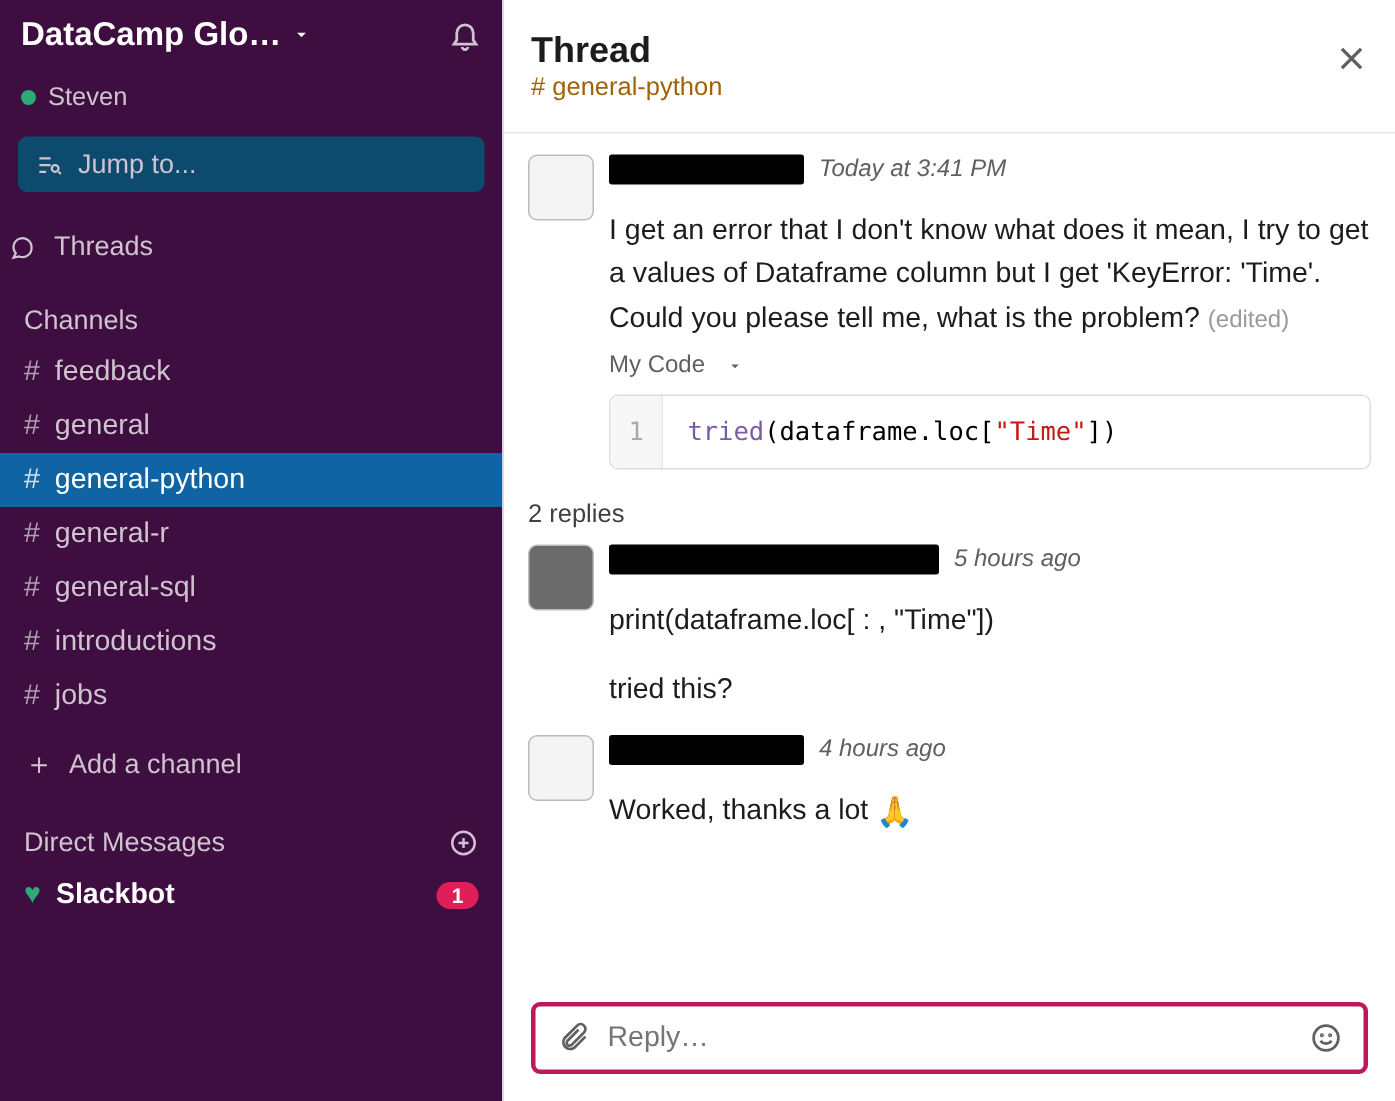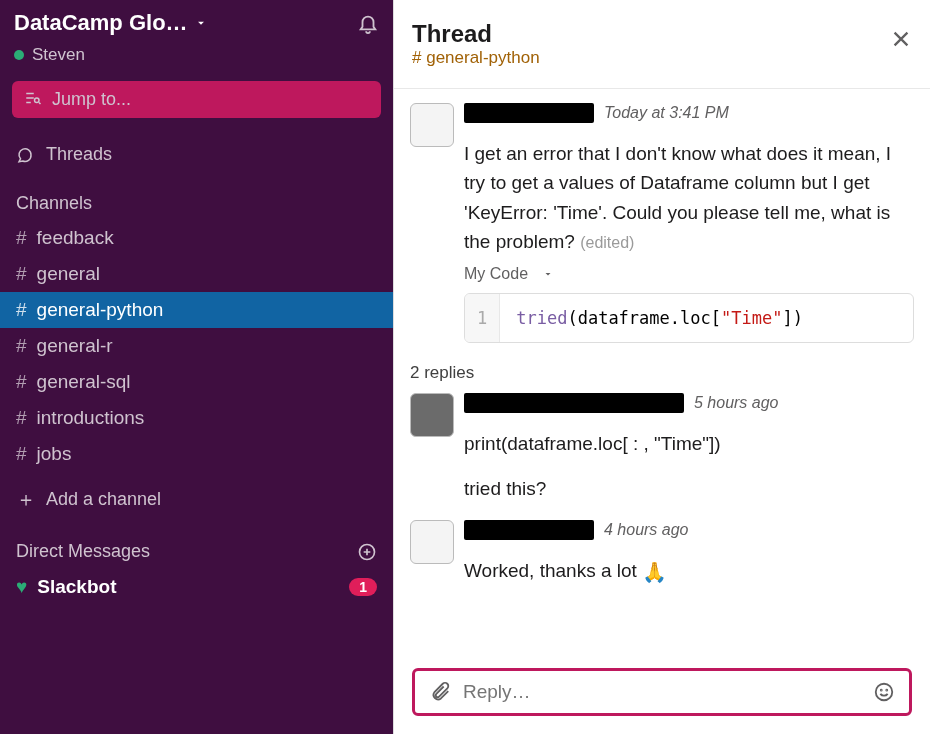--- a/index.html
+++ b/index.html
@@ -1,28 +1,28 @@
 <!DOCTYPE html>
 <html><head>
 <meta charset="utf-8">
 <style>
 * { margin: 0; padding: 0; box-sizing: border-box; }
 body { font-family: -apple-system, BlinkMacSystemFont, "Segoe UI", Helvetica, Arial, sans-serif; width: 930px; height: 734px; overflow: hidden; display: flex; }
-.sidebar { width: 393px; background: #3f0e40; color: #cfc3cf; display: flex; flex-direction: column; }
+.sidebar { width: 335px; background: #3f0e40; color: #cfc3cf; display: flex; flex-direction: column; }
 .sb-header { padding: 10px 14px 4px; }
 .workspace-row { display: flex; align-items: center; justify-content: space-between; }
 .workspace-name { color: #fff; font-weight: 900; font-size: 22px; display: flex; align-items: center; gap: 6px; cursor: pointer; }
 .chev { width: 14px; height: 14px; }
 .bell { width: 22px; height: 22px; stroke: #cfc3cf; fill: none; cursor: pointer; }
-.presence-row { display: flex; align-items: center; gap: 8px; margin-top: 9px; font-size: 17px; }
+.presence-row { display: flex; align-items: center; gap: 8px; margin-top: 19px; font-size: 17px; }
 .presence-dot { width: 10px; height: 10px; border-radius: 50%; background: #2bac76; }
-.jump { margin: 12px; background: #be185d; border-radius: 6px; display: flex; gap: 10px; padding: 8px 12px; color: #cfc3cf; font-size: 18px; cursor: text; }
+.jump { margin: 12px; background: #0c4a6e; border-radius: 6px; display: flex; align-items: center; gap: 10px; padding: 8px 12px; color: #cfc3cf; font-size: 18px; cursor: text; }
 .jump svg { width: 18px; height: 18px; }
 .section { padding: 4px 0; }
-.nav-row { display: flex; align-items: center; gap: 12px; padding: 10px 16px; font-size: 18px; cursor: pointer; }
+.nav-row { display: flex; align-items: center; gap: 12px; padding: 10px 6px; font-size: 18px; cursor: pointer; }
 .nav-row svg, .hash { width: 18px; height: 18px; flex-shrink: 0; }
 .section-heading { color: #cfc3cf; font-size: 18px; padding: 14px 16px 6px; display: flex; justify-content: space-between; align-items: center; }
 .ch-row { display: flex; align-items: center; gap: 10px; padding: 7px 16px; font-size: 19px; cursor: pointer; color: #cfc3cf; }
 .ch-row.active { background: #1164a3; color: #fff; }
 .ch-hash { font-size: 19px; opacity: 0.8; }
 .add-channel { display: flex; align-items: center; gap: 10px; padding: 14px 16px; font-size: 18px; cursor: pointer; }
 .dm-row { display: flex; align-items: center; padding: 8px 16px; font-size: 19px; font-weight: 700; color: #fff; cursor: pointer; }
 .heart { color: #2bac76; margin-right: 10px; }
 .badge { background: #e01e5a; color: #fff; border-radius: 10px; padding: 1px 10px; font-size: 14px; margin-left: auto; }
 .main { flex: 1; background: #fff; display: flex; flex-direction: column; border-left: 1px solid #ddd; }

